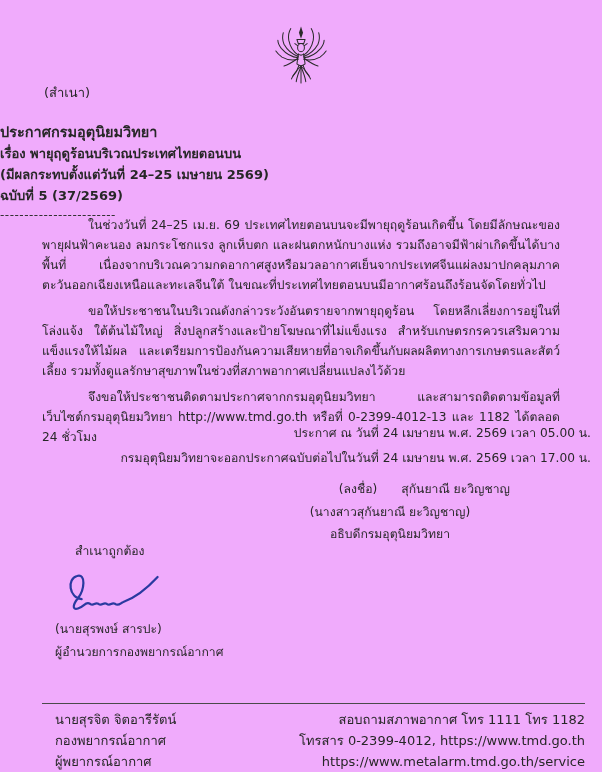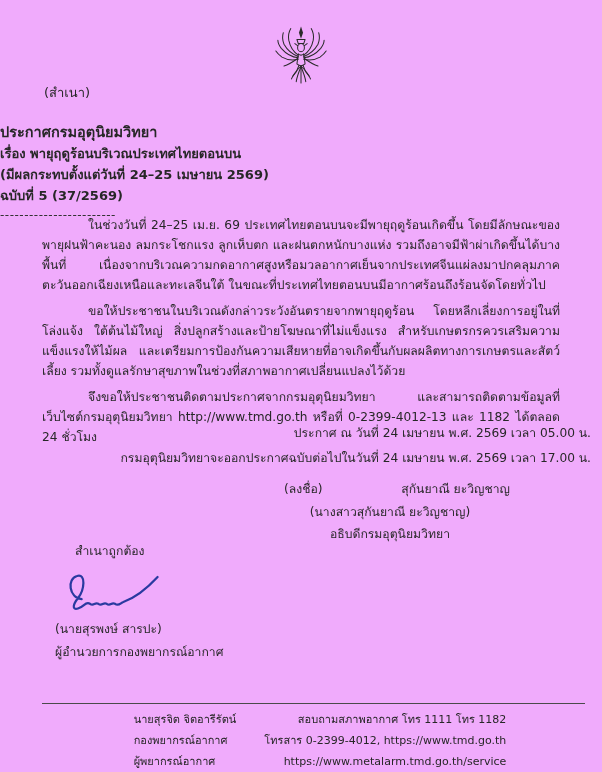--- a/index.html
+++ b/index.html
@@ -20,28 +20,28 @@
   .header .title { font-size: 14.5px; font-weight: bold; line-height: 22px; }
   .header .hline { font-size: 13px; font-weight: bold; line-height: 21px; }
   .header .divider { font-size: 12px; font-weight: normal; letter-spacing: 0.5px; line-height: 16px; margin-top: 1px; color: #333; }
 
   .content { position: absolute; top: 215px; left: 42px; width: 518px; font-size: 12.2px; line-height: 20px; text-align: justify; }
   .content p { margin: 0 0 6px 0; text-indent: 46px; overflow-wrap: anywhere; }
 
   .issuance { position: absolute; top: 421px; left: 0; right: 11px; text-align: right; font-size: 12.2px; line-height: 25px; }
 
   .signature-block { position: absolute; top: 478px; left: 270px; width: 240px; font-size: 12.2px; line-height: 22.5px; text-align: center; }
-  .sig-line1 { display: flex; justify-content: space-between; padding-left: 14px; gap: 24px; }
+  .sig-line1 { display: flex; justify-content: flex-end; padding-left: 14px; gap: 24px; }
 
   .certification { position: absolute; top: 540px; left: 55px; font-size: 12.2px; line-height: 23px; }
   .cert-label { padding-left: 20px; }
   .handwritten { display: block; width: 112px; height: 50px; margin: 1px 0 4px 4px; }
 
   .footer { position: absolute; top: 703px; left: 42px; width: 543px; border-top: 1px solid #4a4a4a;
-            padding-top: 5px; display: flex; justify-content: center; font-size: 11px; line-height: 21px; }
+            padding-top: 5px; display: flex; justify-content: space-between; font-size: 13px; line-height: 21px; }
   .footer-left { padding-left: 13px; }
   .footer-right { text-align: right; margin-left: 28px; }
 </style>
 </head>
 <body>
 
 <div class="page">
 
   <div class="copy-label">(สำเนา)</div>
 

